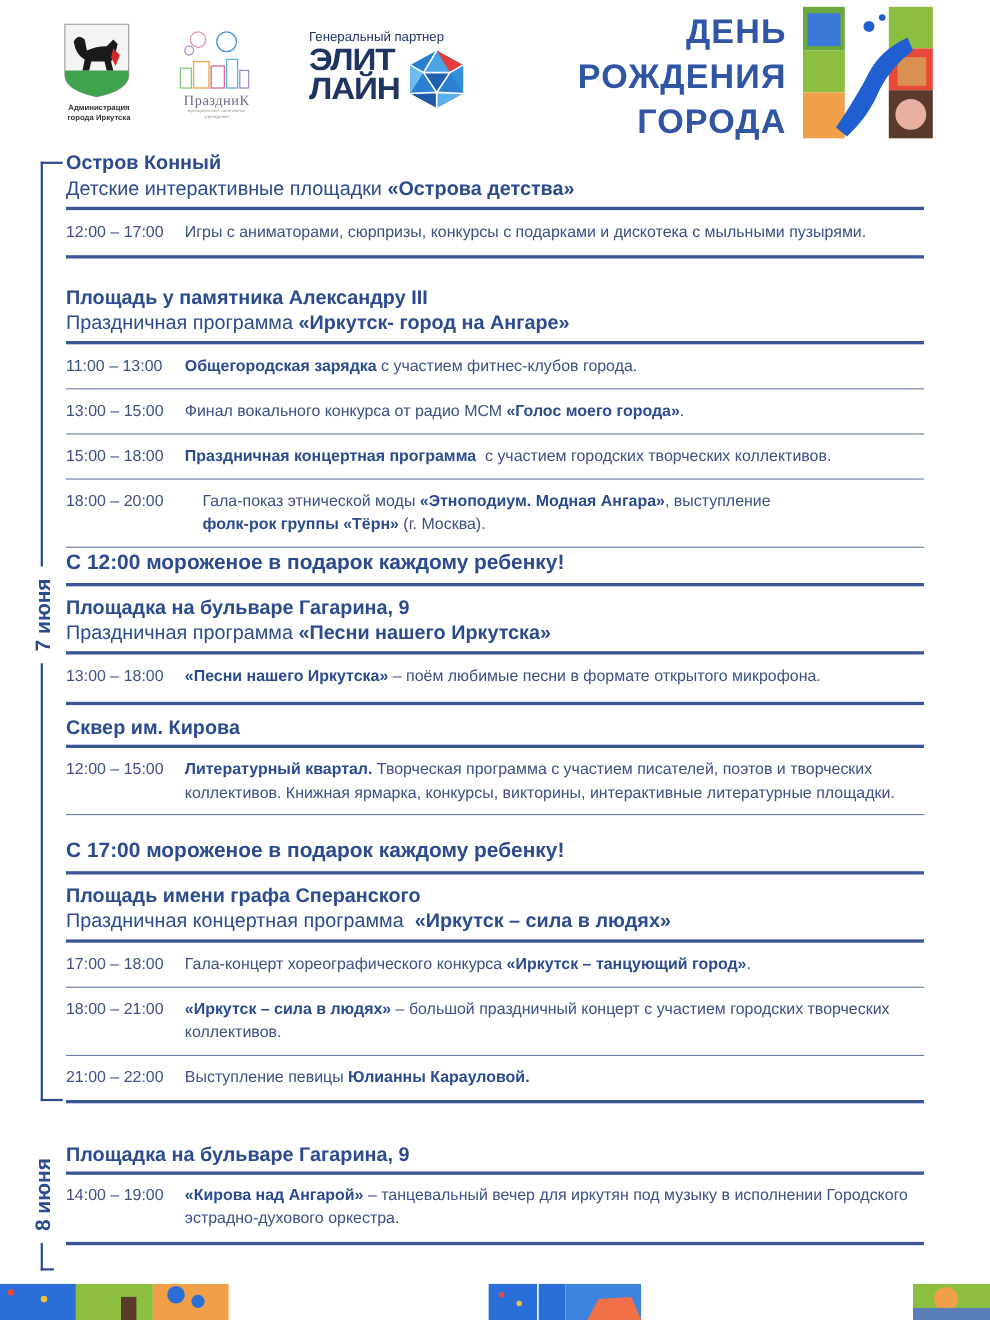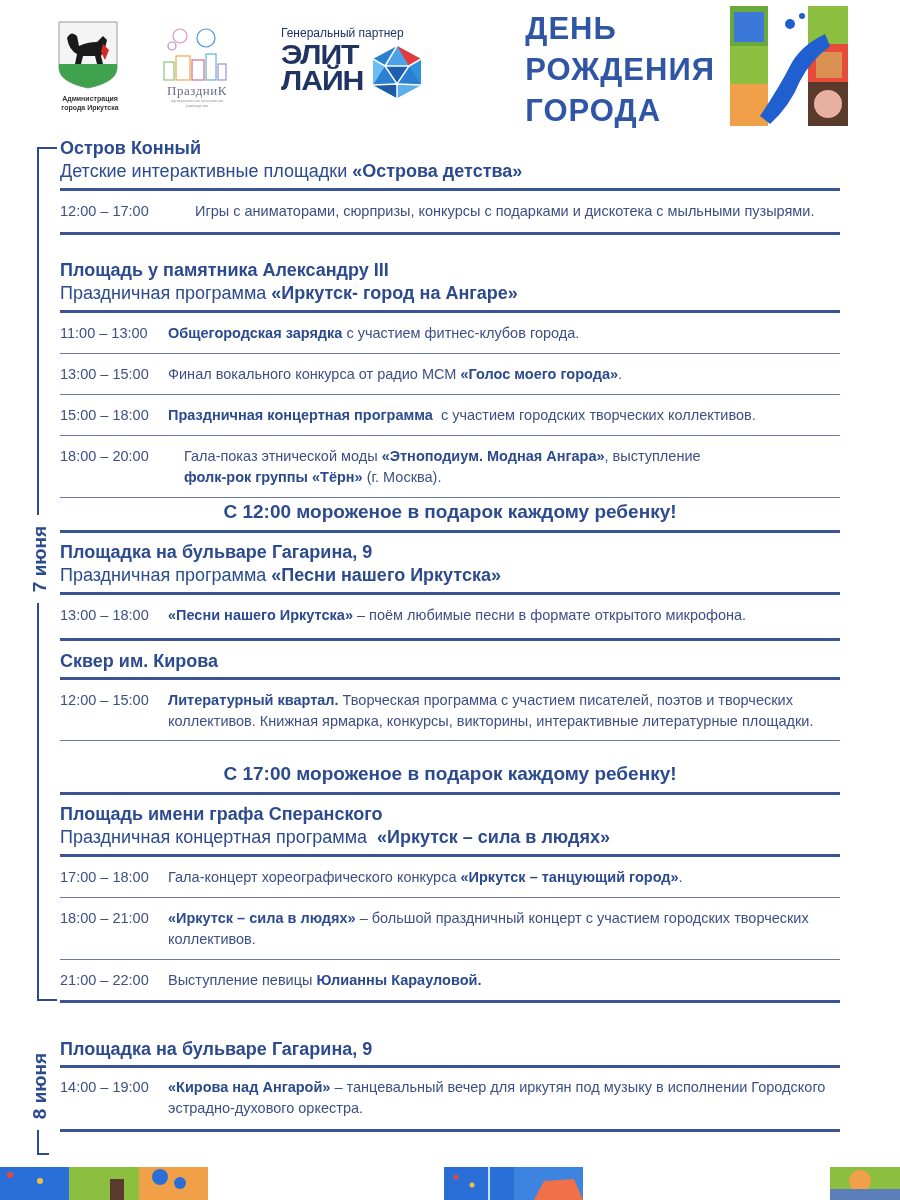--- a/index.html
+++ b/index.html
@@ -16,41 +16,41 @@
     font-size: 7px; line-height: 9px; font-weight: bold; color: #333; }
   .prazdnik { position: absolute; left: 158px; top: 26px; width: 72px; height: 60px; }
   .prazdnik-title { position: absolute; left: 158px; top: 83px; width: 78px; text-align: center;
     font-family: "Liberation Serif", serif; font-size: 13px; color: #6b6b8a; letter-spacing: 0.5px; }
   .prazdnik-sub { position: absolute; left: 160px; top: 98px; width: 74px; text-align: center;
     font-size: 4px; color: #999; line-height: 5px; }
   .partner-label { position: absolute; left: 281px; top: 26px; font-size: 12px; color: #1f3463; }
   .elit { position: absolute; left: 281px; top: 42px; font-size: 28px; line-height: 26px;
     font-weight: bold; color: #1f3463; letter-spacing: -1px; transform: scaleX(1.08); transform-origin: left; }
   .elit-logo { position: absolute; left: 371px; top: 44px; width: 52px; height: 56px; }
-  .title { position: absolute; right: 185px; top: 8px; font-weight: bold;
+  .title { position: absolute; right: 185px; top: 8px; text-align: right; font-weight: bold;
     font-size: 31px; line-height: 41px; color: #2f55a4; letter-spacing: 1px; }
   .title-art { position: absolute; left: 730px; top: 6px; width: 120px; height: 120px; }
 
   
   .bracket { position: absolute; border-left: 2px solid #2c4a8e; }
   .day-label { position: absolute; font-weight: bold; font-size: 19px; color: #2c4a8e;
     transform: rotate(-90deg); transform-origin: center; white-space: nowrap; background: #fff; padding: 0 4px; }
 
   
   .content { position: absolute; left: 60px; width: 780px; }
   .venue { font-weight: bold; font-size: 18px; line-height: 22px; color: #2c4a8e; }
   .program { font-size: 18px; line-height: 24px; color: #2c4a8e; }
   .program b { font-weight: bold; }
   .rule-thick { height: 3px; background: #3a5596; width: 780px; }
   .rule-thin { height: 1px; background: #6b7aa8; width: 780px; }
   .row { display: flex; font-size: 14.5px; line-height: 21px; color: #3d4f85; }
   .row .time { width: 108px; flex: none; }
   .row .desc { flex: 1; }
   .row .desc b { color: #2c4a8e; }
-  .promo { text-align: center; font-weight: bold; font-size: 19px; color: #2c4a8e; line-height: 24px; }
+  .promo { text-align: left; font-weight: bold; font-size: 19px; color: #2c4a8e; line-height: 24px; }
 
   .footer-art { position: absolute; top: 1167px; height: 33px; }
 </style>
 </head>
 <body>
 
 <div class="header">
   <svg class="coat" viewBox="0 0 62 70">
     <path d="M2 2 H60 V48 Q60 62 31 68 Q2 62 2 48 Z" fill="#f4f4f4" stroke="#999" stroke-width="1"></path>
     <path d="M2 44 H60 V48 Q60 62 31 68 Q2 62 2 48 Z" fill="#3fa34d"></path>
@@ -124,21 +124,21 @@
 <div class="bracket" style="left:37px; top:147px; height:850px; border-top:2px solid #2c4a8e; border-bottom:2px solid #2c4a8e; width:18px;"></div>
 <div class="day-label" style="left:-4px; top:548px; width:80px; text-align:center;">7 июня</div>
 
 <div class="bracket" style="left:37px; top:1043px; height:108px; border-top:2px solid #2c4a8e; border-bottom:2px solid #2c4a8e; width:10px;"></div>
 <div class="day-label" style="left:-4px; top:1075px; width:80px; text-align:center;">8 июня</div>
 
 <div class="content" style="top:137px;">
   <div class="venue">Остров Конный</div>
   <div class="program"><span>Детские интерактивные площадки </span><b>«Острова детства»</b></div>
   <div class="rule-thick" style="margin-top:5px;"></div>
-  <div class="row" style="margin-top:10px;gap:27px;">
+  <div class="row" style="margin-top:10px;">
     <div class="time">12:00 – 17:00</div>
     <div class="desc">Игры с аниматорами, сюрпризы, конкурсы с подарками и дискотека с мыльными пузырями.</div>
   </div>
   <div class="rule-thick" style="margin-top:10px;"></div>
 </div>
 
 <div class="content" style="top:259px;">
   <div class="venue">Площадь у памятника Александру III</div>
   <div class="program"><span>Праздничная программа </span><b>«Иркутск- город на Ангаре»</b></div>
   <div class="rule-thick" style="margin-top:5px;"></div>

